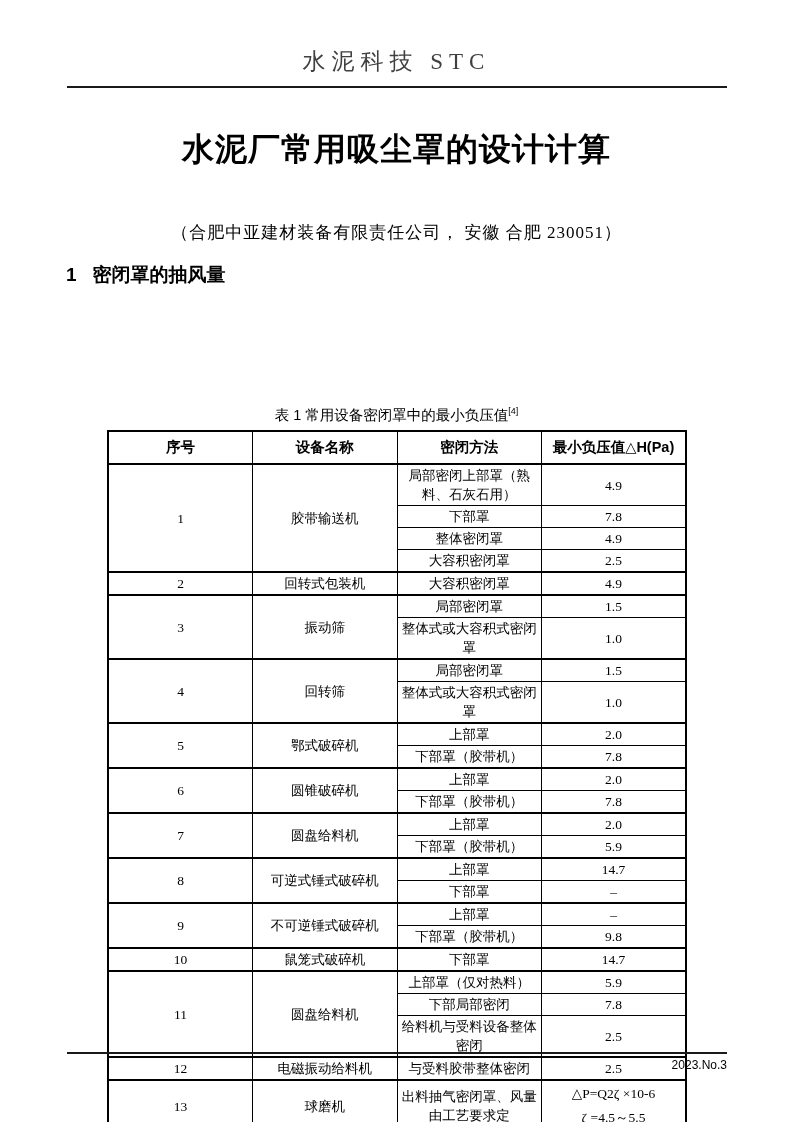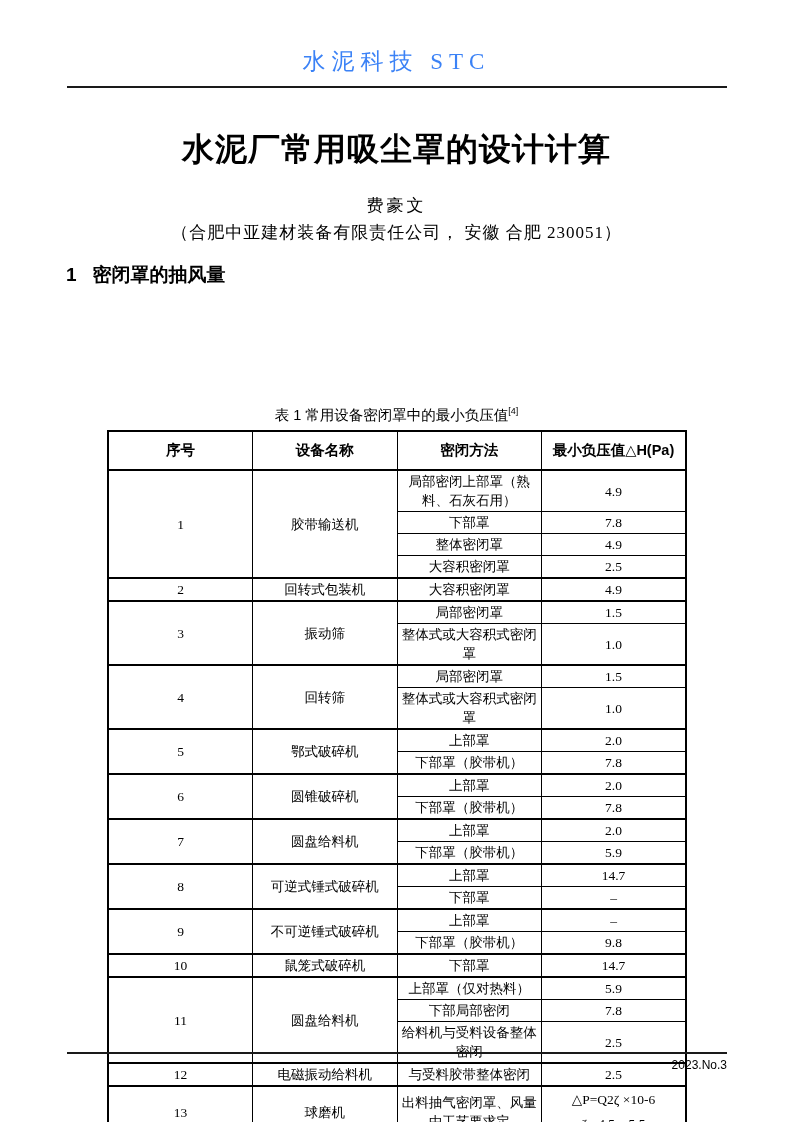--- a/index.html
+++ b/index.html
@@ -16,21 +16,21 @@
     background: #ffffff;
     overflow: hidden;
   }
   .journal-header {
     position: absolute;
     top: 46px; left: 0; width: 100%;
     text-align: center;
     font-family: "Liberation Serif", "DejaVu Serif", serif;
     font-size: 23px;
     letter-spacing: 6px;
-    color: #3b82f6;
+    color: #404040;
   }
   .header-rule {
     position: absolute;
     top: 86px; left: 67px; width: 660px; height: 2px;
     background: #1a1a1a;
   }
   .article-title {
     position: absolute;
     top: 128px; left: 0; width: 100%;
     text-align: center;
@@ -90,21 +90,21 @@
     border: 1px solid #000;
     text-align: center;
     vertical-align: middle;
     padding: 1px 2px;
   }
   .pressure-table { border: 2px solid #000; }
   .pressure-table thead th {
     font-family: "Liberation Sans", "DejaVu Sans", sans-serif;
     font-weight: bold;
     font-size: 14.5px;
-    height: 39px;
+    height: 33px;
     border-bottom-width: 2px;
   }
   .pressure-table tr.group-first td { border-top-width: 2px; }
   .pressure-table td.col-no { width: 48px; }
   .pressure-table td.col-eq { width: 146px; }
   .pressure-table td.col-method { width: 242px; }
   .pressure-table td.col-value { width: 144px; }
   .pressure-table td .formula-line { line-height: 24px; font-family: Liberation Serif, serif; }
   .footer-rule {
     position: absolute;
@@ -128,21 +128,20 @@
 </head>
 <body>
 
 <div class="page">
 
   <div class="journal-header">水泥科技 STC</div>
   <div class="header-rule"></div>
 
   <h1 class="article-title">水泥厂常用吸尘罩的设计计算</h1>
 
-  <div class="author">费豪文</div>
   <div class="affiliation">（合肥中亚建材装备有限责任公司， 安徽  合肥  230051）</div>
 
   <h2 class="section-heading"><span class="sec-num">1</span><span>密闭罩的抽风量</span></h2>
 
 
   <div class="table-caption"><span>表 1  常用设备密闭罩中的最小负压值</span><sup>[4]</sup></div>
 
   <table class="pressure-table">
     <thead>
       <tr>

